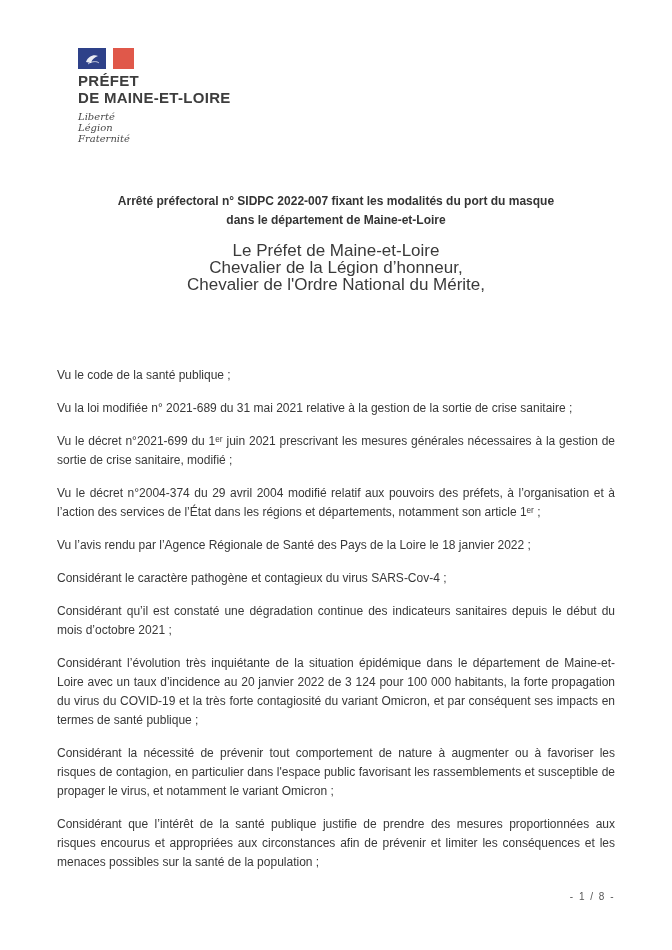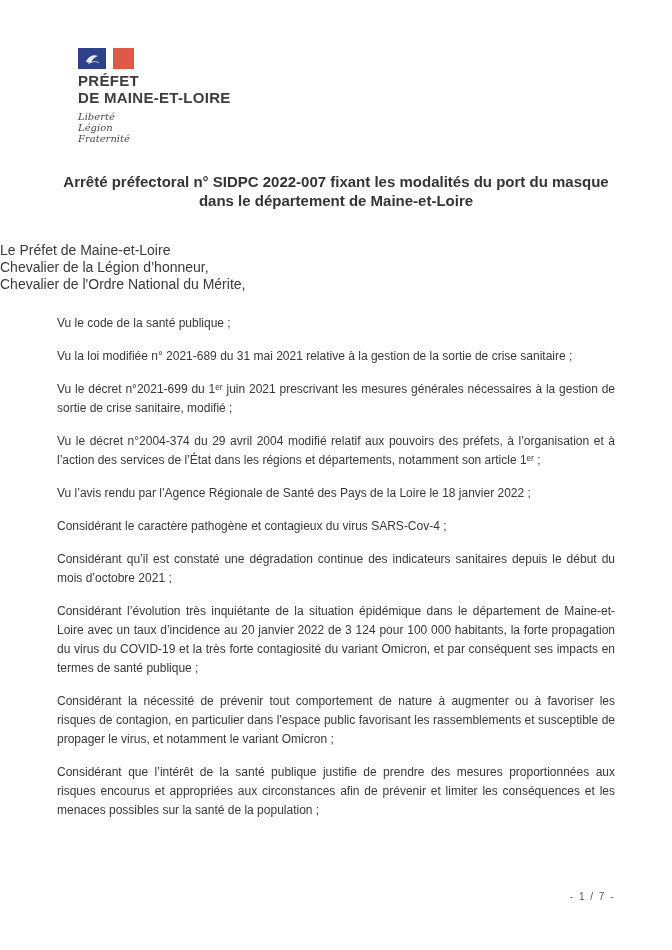--- a/index.html
+++ b/index.html
@@ -55,38 +55,39 @@
     text-align: right;
     font-weight: bold;
     font-size: 11.5px;
     line-height: 16px;
     color: #3a3a3a;
     padding-top: 4px;
   }
 
   
   .title-block {
-    margin-top: 28px;
+    margin-top: 48px;
     text-align: center;
     font-weight: bold;
-    font-size: 15px;
+    font-size: 12px;
     line-height: 19px;
     color: #343434;
     padding: 0 42px;
   }
   .salutation {
-    margin-top: 32px;
-    font-size: 14px;
+    margin-top: 12px;
+    text-align: center;
+    font-size: 17px;
     line-height: 17px;
     color: #3a3a3a;
   }
 
   
   .body-text {
-    margin-top: 21px;
+    margin-top: 73px;
     padding: 0 57px;
   }
   .body-text p {
     font-size: 12px;
     line-height: 19px;
     text-align: justify;
     color: #383838;
     margin-bottom: 14px;
   }
 
@@ -149,15 +150,15 @@
     <p>Vu le décret n°2021-699 du 1ᵉʳ juin 2021 prescrivant les mesures générales nécessaires à la gestion de sortie de crise sanitaire, modifié ;</p>
     <p>Vu le décret n°2004-374 du 29 avril 2004 modifié relatif aux pouvoirs des préfets, à l’organisation et à l’action des services de l’État dans les régions et départements, notamment son article 1ᵉʳ ;</p>
     <p>Vu l’avis rendu par l’Agence Régionale de Santé des Pays de la Loire le 18 janvier 2022 ;</p>
     <p>Considérant le caractère pathogène et contagieux du virus SARS-Cov-4 ;</p>
     <p>Considérant qu’il est constaté une dégradation continue des indicateurs sanitaires depuis le début du mois d’octobre 2021 ;</p>
     <p>Considérant l’évolution très inquiétante de la situation épidémique dans le département de Maine-et-Loire avec un taux d’incidence au 20 janvier 2022 de 3 124 pour 100 000 habitants, la forte propagation du virus du COVID-19 et la très forte contagiosité du variant Omicron, et par conséquent ses impacts en termes de santé publique ;</p>
     <p>Considérant la nécessité de prévenir tout comportement de nature à augmenter ou à favoriser les risques de contagion, en particulier dans l'espace public favorisant les rassemblements et susceptible de propager le virus, et notamment le variant Omicron ;</p>
     <p>Considérant que l’intérêt de la santé publique justifie de prendre des mesures proportionnées aux risques encourus et appropriées aux circonstances afin de prévenir et limiter les conséquences et les menaces possibles sur la santé de la population ;</p>
   </div>
 
-  <div class="page-number">- 1 / 7 -</div>
+  <div class="page-number">- 1 / 8 -</div>
 
 </div>
 
 </body></html>

